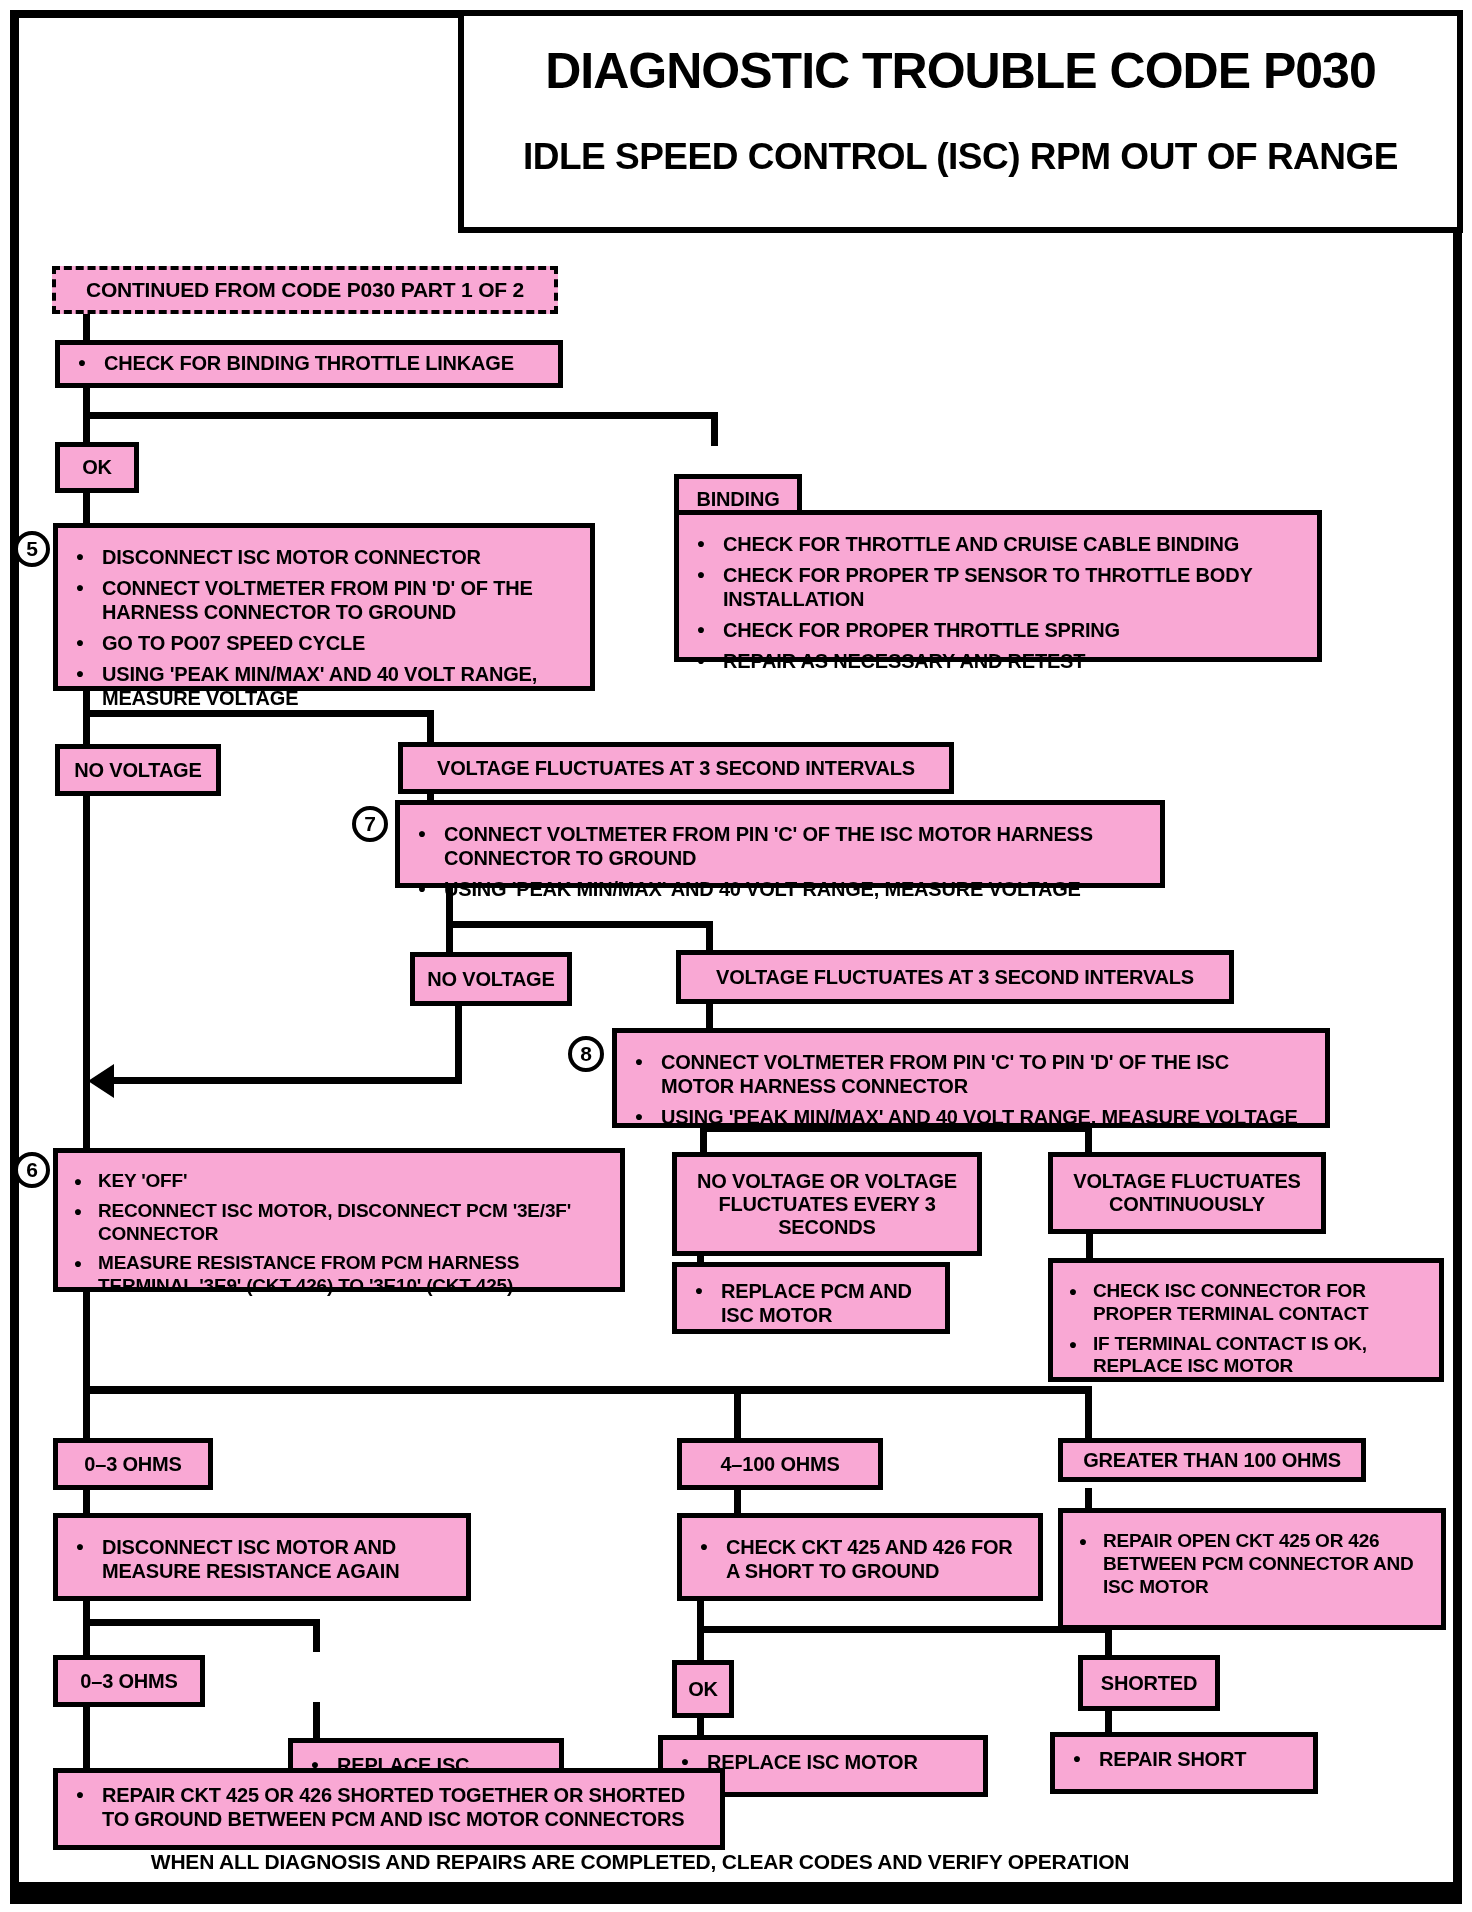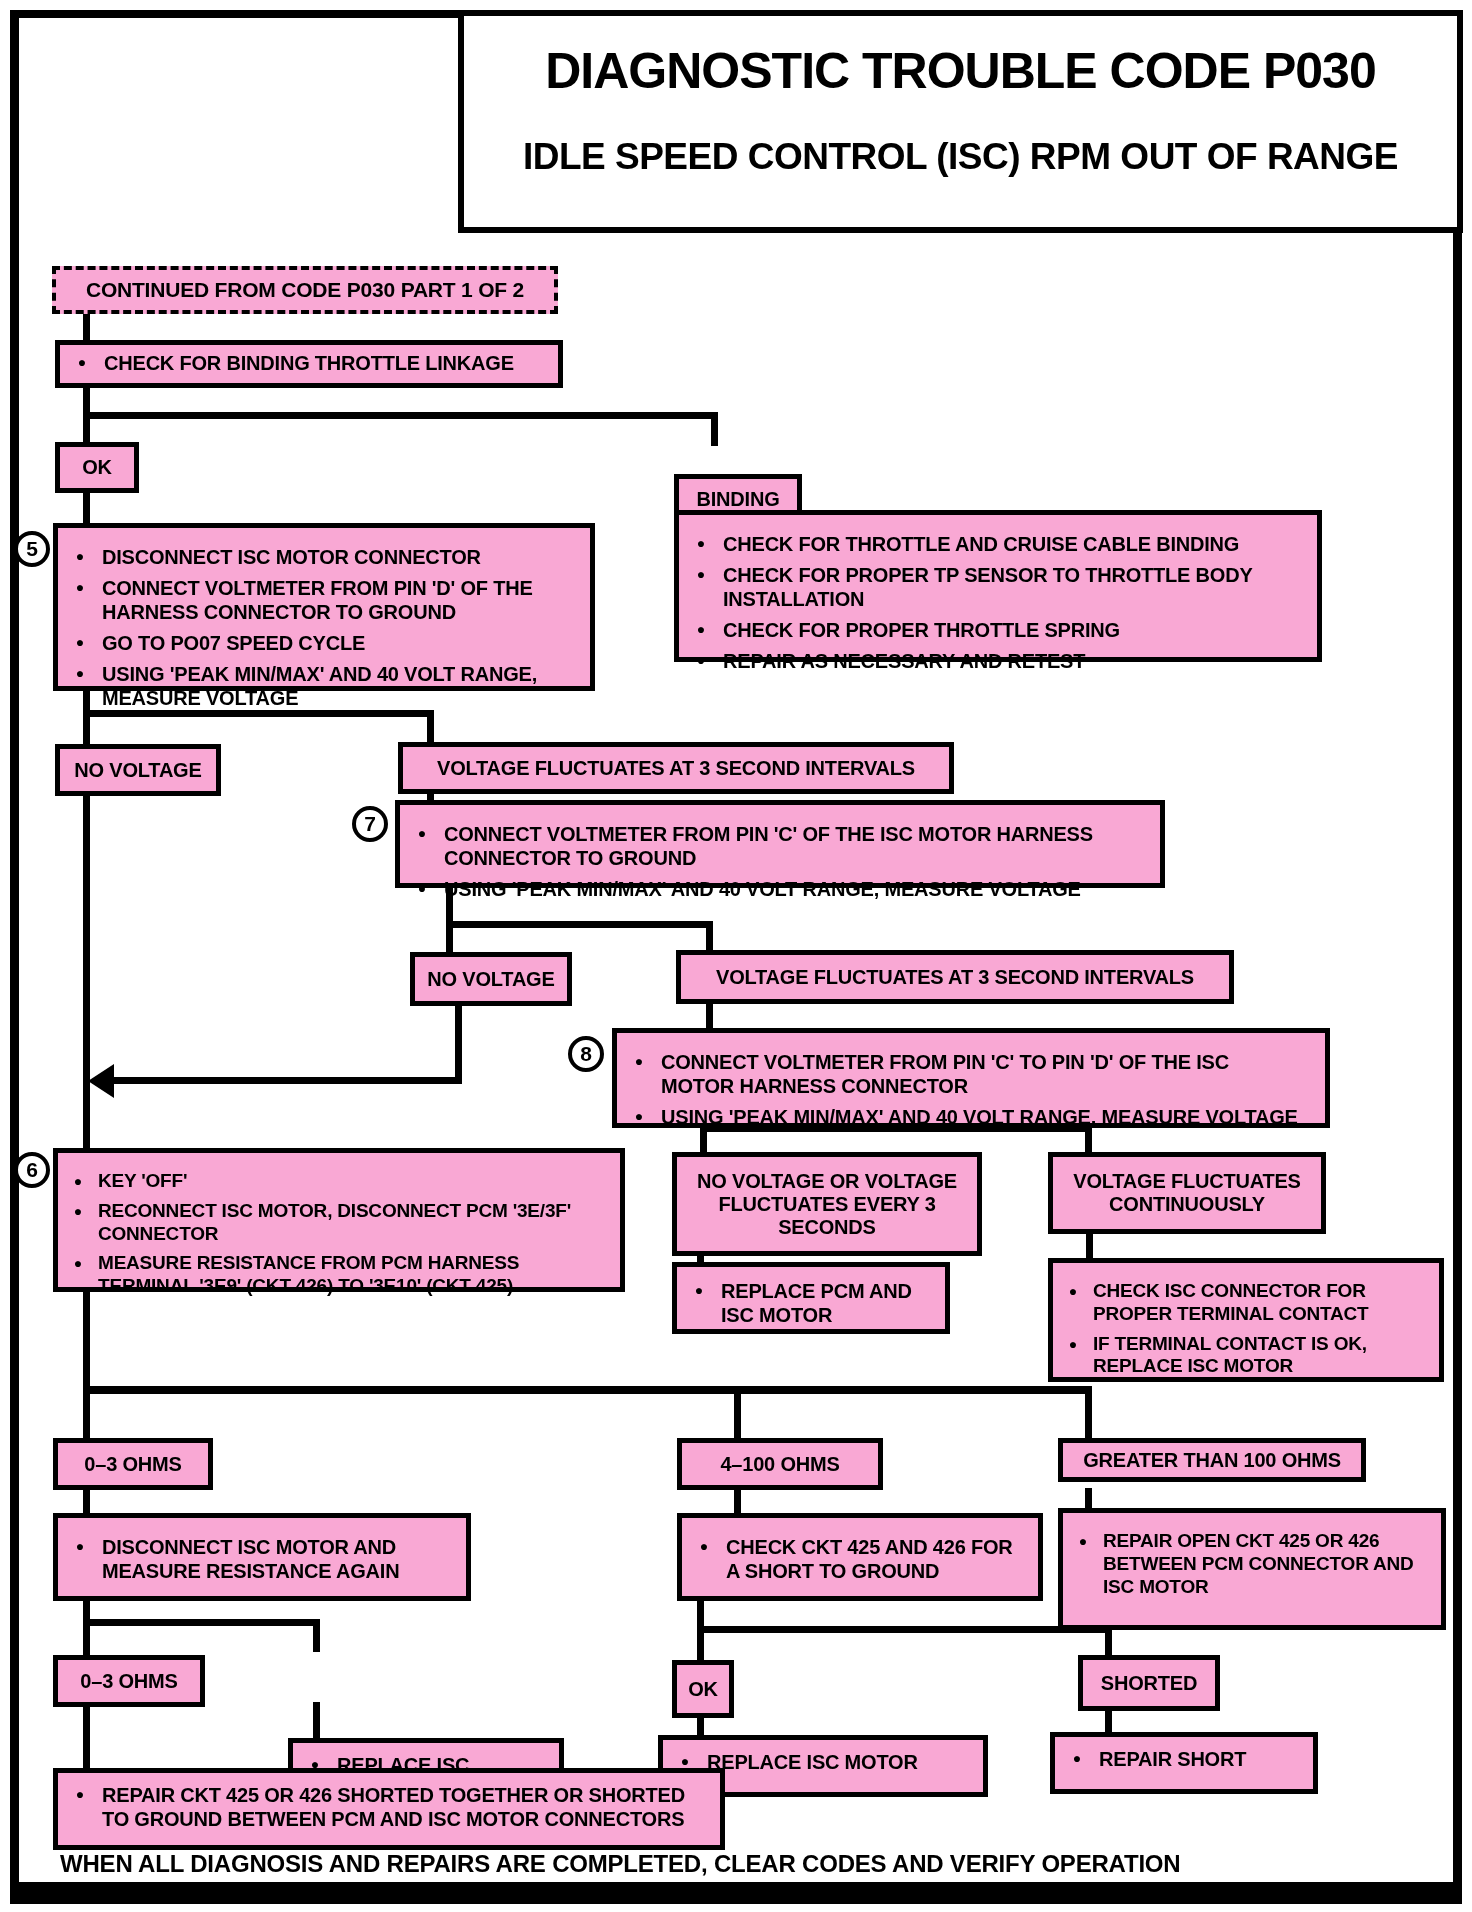--- a/index.html
+++ b/index.html
@@ -22,21 +22,21 @@
   .fs19 .brow .dot{width:40px;min-width:40px;}
   .circ{position:absolute;width:36px;height:36px;border:4px solid #000;border-radius:50%;
     background:#fff;display:flex;align-items:center;justify-content:center;
     font-weight:bold;font-size:21px;z-index:3;box-sizing:border-box;}
   .titlebox{position:absolute;border:6px solid #000;background:#fff;box-sizing:border-box;z-index:2;
     display:flex;flex-direction:column;align-items:center;justify-content:flex-start;padding-top:28px;}
   .t1{font-weight:bold;font-size:50px;letter-spacing:-1px;line-height:1.1;}
   .t2{font-weight:bold;font-size:37px;letter-spacing:-0.5px;line-height:1.1;margin-top:18px;}
   .arrowL{position:absolute;width:0;height:0;z-index:2;
     border-top:17px solid transparent;border-bottom:17px solid transparent;border-right:26px solid #000;}
-  .footer{position:absolute;font-weight:bold;font-size:24px;letter-spacing:-0.2px;z-index:2;}
+  .footer{position:absolute;font-weight:bold;font-size:21px;letter-spacing:-0.2px;text-align:center;z-index:2;}
 </style>
 </head>
 <body>
 
 <div id="canvas">
 
   <div class="pborder" style="left:10px;top:10px;width:1452px;height:8px;"></div>
   <div class="pborder" style="left:10px;top:10px;width:9px;height:1894px;"></div>
   <div class="pborder" style="left:1453px;top:10px;width:9px;height:1894px;"></div>
   <div class="pborder" style="left:10px;top:1882px;width:1452px;height:22px;"></div>

